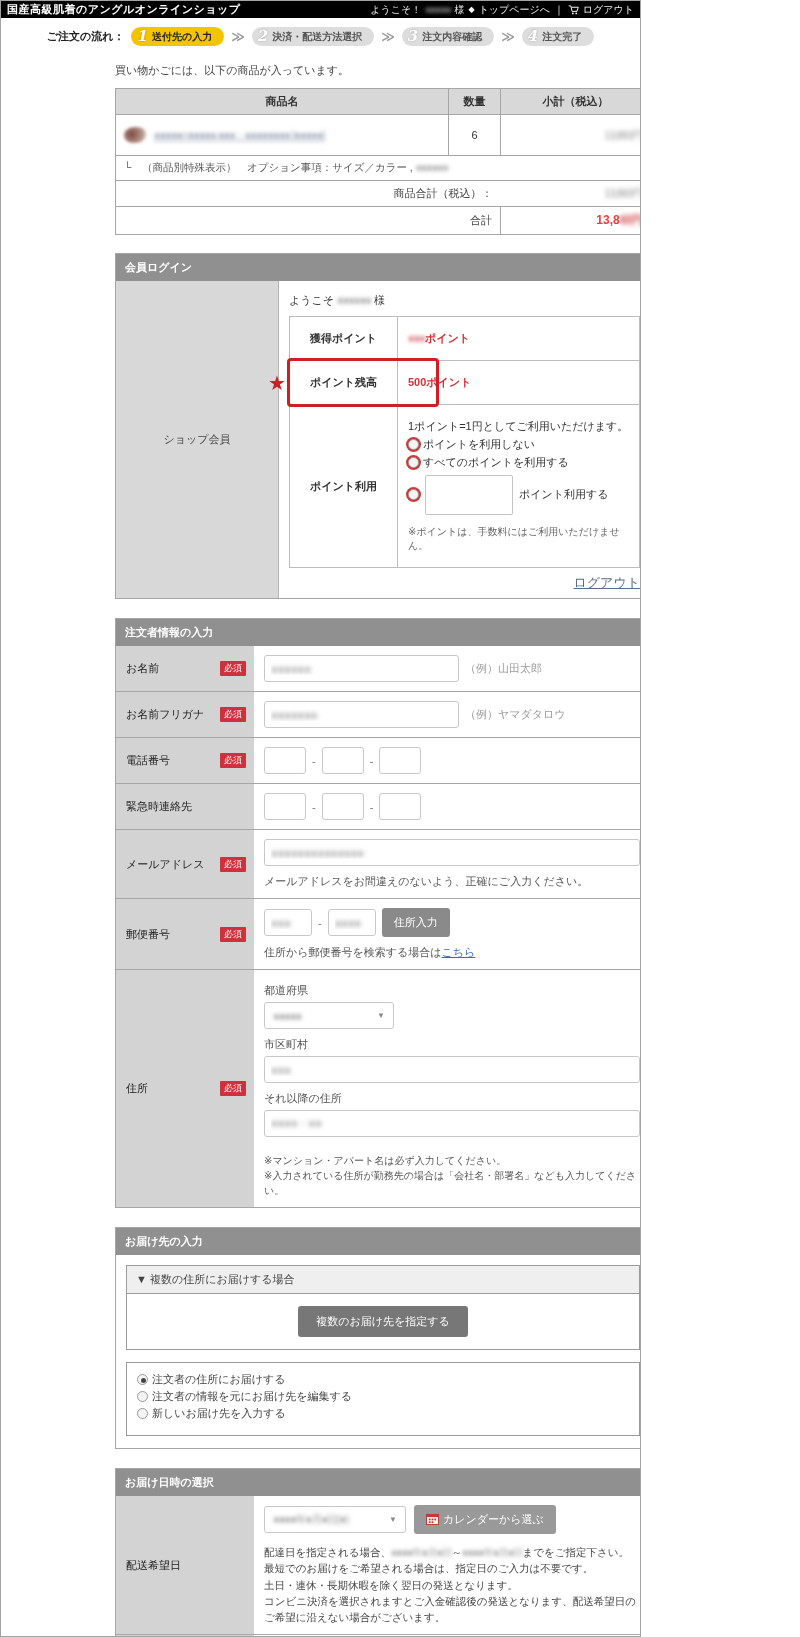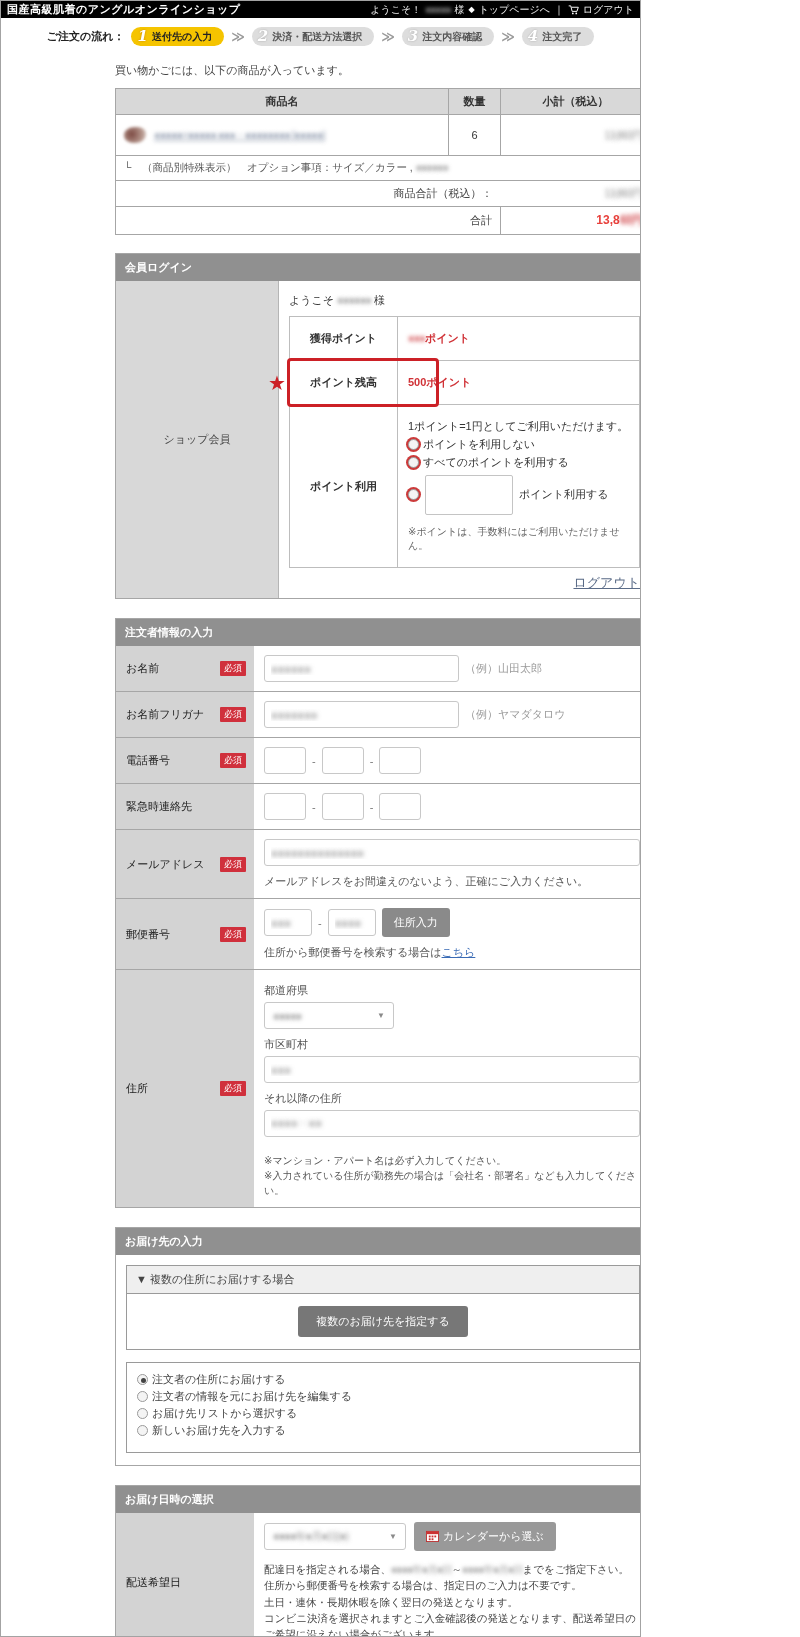--- a/index.html
+++ b/index.html
@@ -350,23 +350,20 @@
         </div>
         <div class="ship-box" style="margin-bottom:2px;">
           <div class="ship-opts">
             <div class="ship-opt">
               <span class="radio checked"></span><span>注文者の住所にお届けする</span>
             </div>
             <div class="ship-opt">
               <span class="radio"></span><span>注文者の情報を元にお届け先を編集する</span>
             </div>
             <div class="ship-opt">
-              <span class="radio"></span><span>お届け先リストから選択する</span>
-            </div>
-            <div class="ship-opt">
               <span class="radio"></span><span>新しいお届け先を入力する</span>
             </div>
           </div>
         </div>
       </div>
     </div>
 
     <div class="section">
       <div class="sec-head">お届け日時の選択</div>
 
@@ -385,21 +382,21 @@
                   <rect x="0.5" y="1.5" width="13" height="3" fill="#c33"></rect>
                   <rect x="3" y="6" width="2" height="2" fill="#c33"></rect>
                   <rect x="6" y="6" width="2" height="2" fill="#c33"></rect>
                   <rect x="9" y="6" width="2" height="2" fill="#c33"></rect>
                   <rect x="3" y="9" width="2" height="2" fill="#c33"></rect>
                   <rect x="6" y="9" width="2" height="2" fill="#c33"></rect>
                 </svg><span>カレンダーから選ぶ</span></button>
           </div>
           <div class="delivery-notes">
             <div><span>配達日を指定される場合、</span><span class="rd">●●●●年●月●日</span><span>～</span><span class="rd">●●●●年●月●日</span><span>までをご指定下さい。</span></div>
-            <div>住所から郵便番号を検索する場合は、指定日のご入力は不要です。</div>
+            <div>最短でのお届けをご希望される場合は、指定日のご入力は不要です。</div>
             <div>土日・連休・長期休暇を除く翌日の発送となります。</div>
             <div>コンビニ決済を選択されますとご入金確認後の発送となります、配送希望日のご希望に沿えない場合がございます。</div>
           </div>
         </div>
       </div>
 
       <div class="frow">
         <div class="flabel"></div>
         <div class="fval">
           

